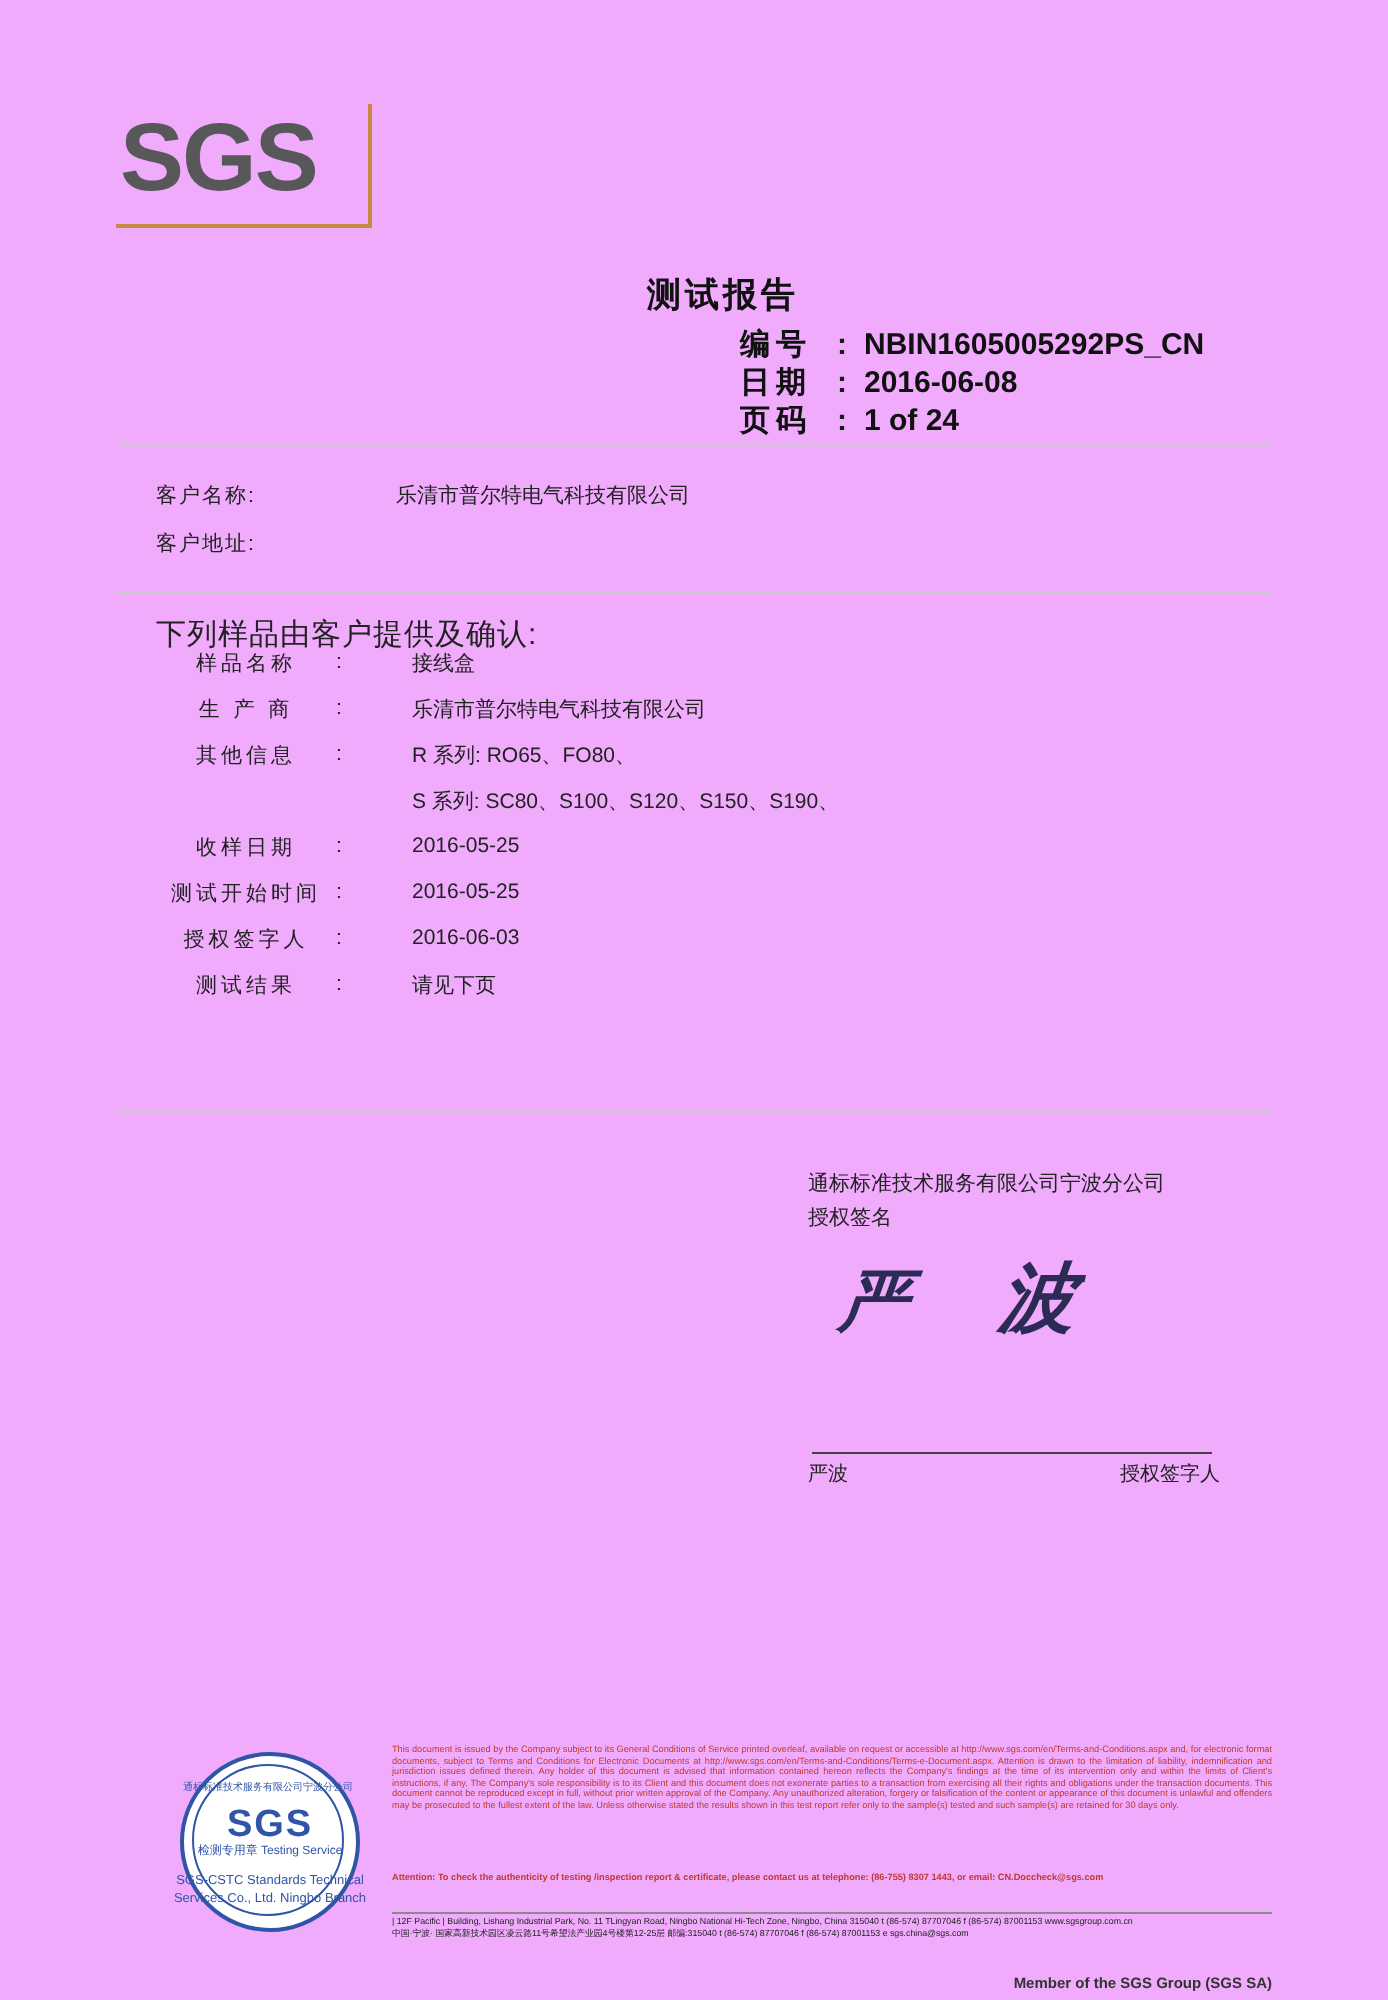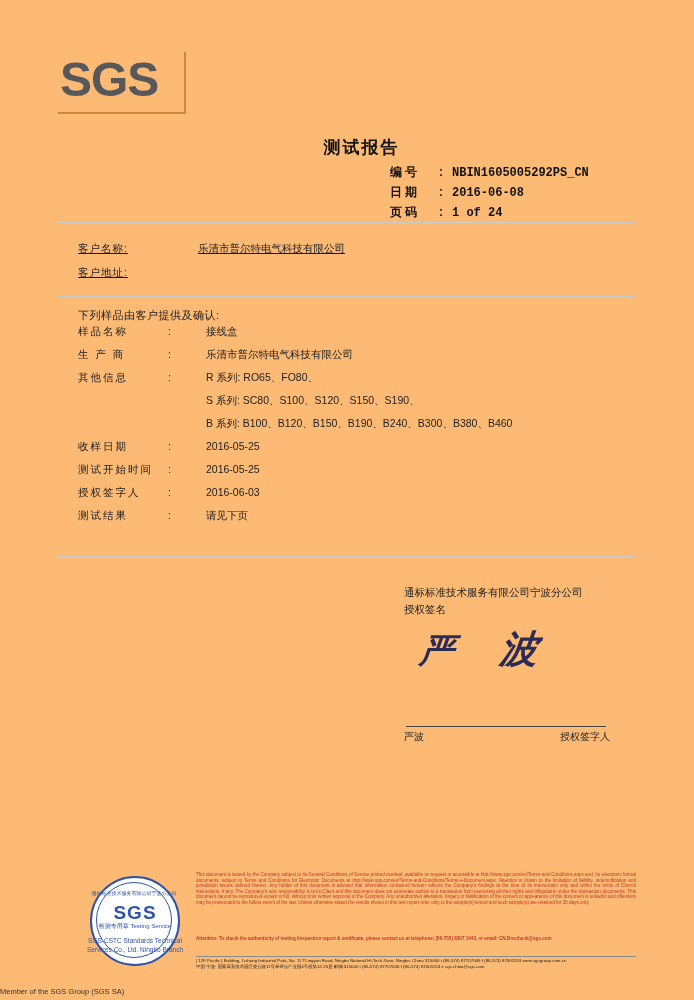--- a/index.html
+++ b/index.html
@@ -11,21 +11,21 @@
     width: 694px;
     height: 1000px;
     position: relative;
     font-family: "Liberation Sans", sans-serif;
     color: #1a1a1a;
     overflow: hidden;
   }
   .page {
     position: absolute;
     inset: 0;
-    background: #fdba74;
+    background: #f0abfc;
   }
 
   
   .logo-wrap {
     position: absolute;
     left: 58px;
     top: 52px;
     width: 130px;
     height: 62px;
   }
@@ -65,23 +65,23 @@
     font-size: 17px;
     font-weight: bold;
     letter-spacing: 2px;
     color: #111;
     padding-left: 29px;
   }
 
   
   .meta {
     position: absolute;
-    left: 390px;
+    left: 370px;
     top: 163px;
-    font-size: 12px;
+    font-size: 15px;
     line-height: 19px;
   }
   .meta-row {
     display: flex;
     align-items: baseline;
   }
   .meta-label {
     width: 40px;
     font-weight: bold;
     color: #111;
@@ -89,45 +89,44 @@
   }
   .meta-colon {
     width: 22px;
     text-align: center;
     font-weight: bold;
   }
   .meta-value {
     font-weight: bold;
     color: #111;
     white-space: nowrap;
-    font-family: Liberation Mono, monospace;
   }
 
   
   .cust {
     position: absolute;
     left: 78px;
     top: 236px;
     font-size: 10.5px;
     line-height: 24px;
   }
-  .cust-row { display: flex; text-decoration: underline; }
+  .cust-row { display: flex; }
   .cust-label {
     width: 120px;
     color: #222;
     letter-spacing: 1px;
   }
   .cust-value { color: #222; }
 
   
   .note {
     position: absolute;
     left: 78px;
     top: 308px;
-    font-size: 11px;
+    font-size: 15px;
     color: #222;
     letter-spacing: 0.5px;
   }
 
   
   .details {
     position: absolute;
     left: 78px;
     top: 325px;
     font-size: 10.5px;
@@ -135,20 +134,21 @@
   }
   .d-row {
     display: flex;
     align-items: flex-start;
     height: 23px;
   }
   .d-label {
     width: 90px;
     color: #222;
     letter-spacing: 2px;
+    text-align: center;
   }
   .d-colon {
     width: 38px;
     color: #222;
   }
   .d-value {
     color: #222;
     white-space: nowrap;
     text-align: center;
   }
@@ -312,24 +312,25 @@
     width: 440px;
     height: 1px;
     background: #8a8a8a;
   }
   .foot-sep.s1 { top: 84px; }
   .foot-member {
     position: absolute;
     left: 0;
     right: 0;
     top: 115px;
+    text-align: right;
     padding-right: 58px;
     font-size: 7.5px;
     color: #333;
-    font-weight: normal;
+    font-weight: bold;
   }
   .foot-redline {
     position: absolute;
     left: 196px;
     top: 64px;
     width: 440px;
   }
 </style>
 </head>
 <body>
@@ -390,24 +391,20 @@
       <span class="d-value">乐清市普尔特电气科技有限公司</span>
     </div>
     <div class="d-row">
       <span class="d-label">其他信息</span>
       <span class="d-colon">:</span>
       <span class="d-value">R 系列: RO65、FO80、</span>
     </div>
     <div class="d-cont">
       <span class="d-spacer"></span>
       <span class="d-value">S 系列: SC80、S100、S120、S150、S190、</span>
-    </div>
-    <div class="d-cont">
-      <span class="d-spacer"></span>
-      <span class="d-value">B 系列: B100、B120、B150、B190、B240、B300、B380、B460</span>
     </div>
     <div class="d-row">
       <span class="d-label">收样日期</span>
       <span class="d-colon">:</span>
       <span class="d-value">2016-05-25</span>
     </div>
     <div class="d-row">
       <span class="d-label">测试开始时间</span>
       <span class="d-colon">:</span>
       <span class="d-value">2016-05-25</span>

